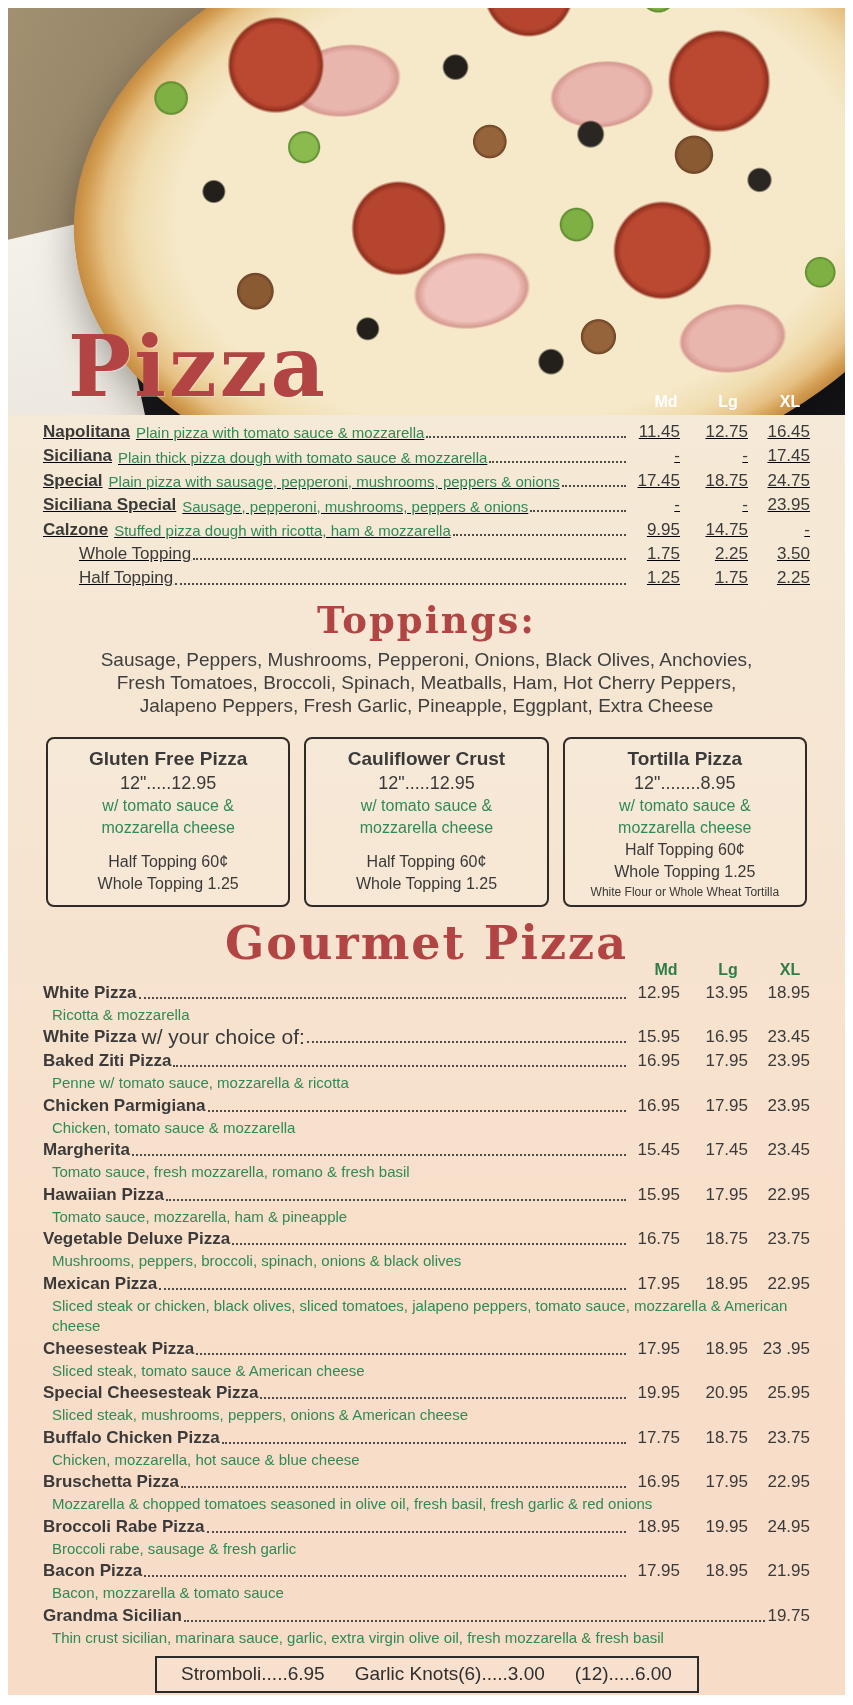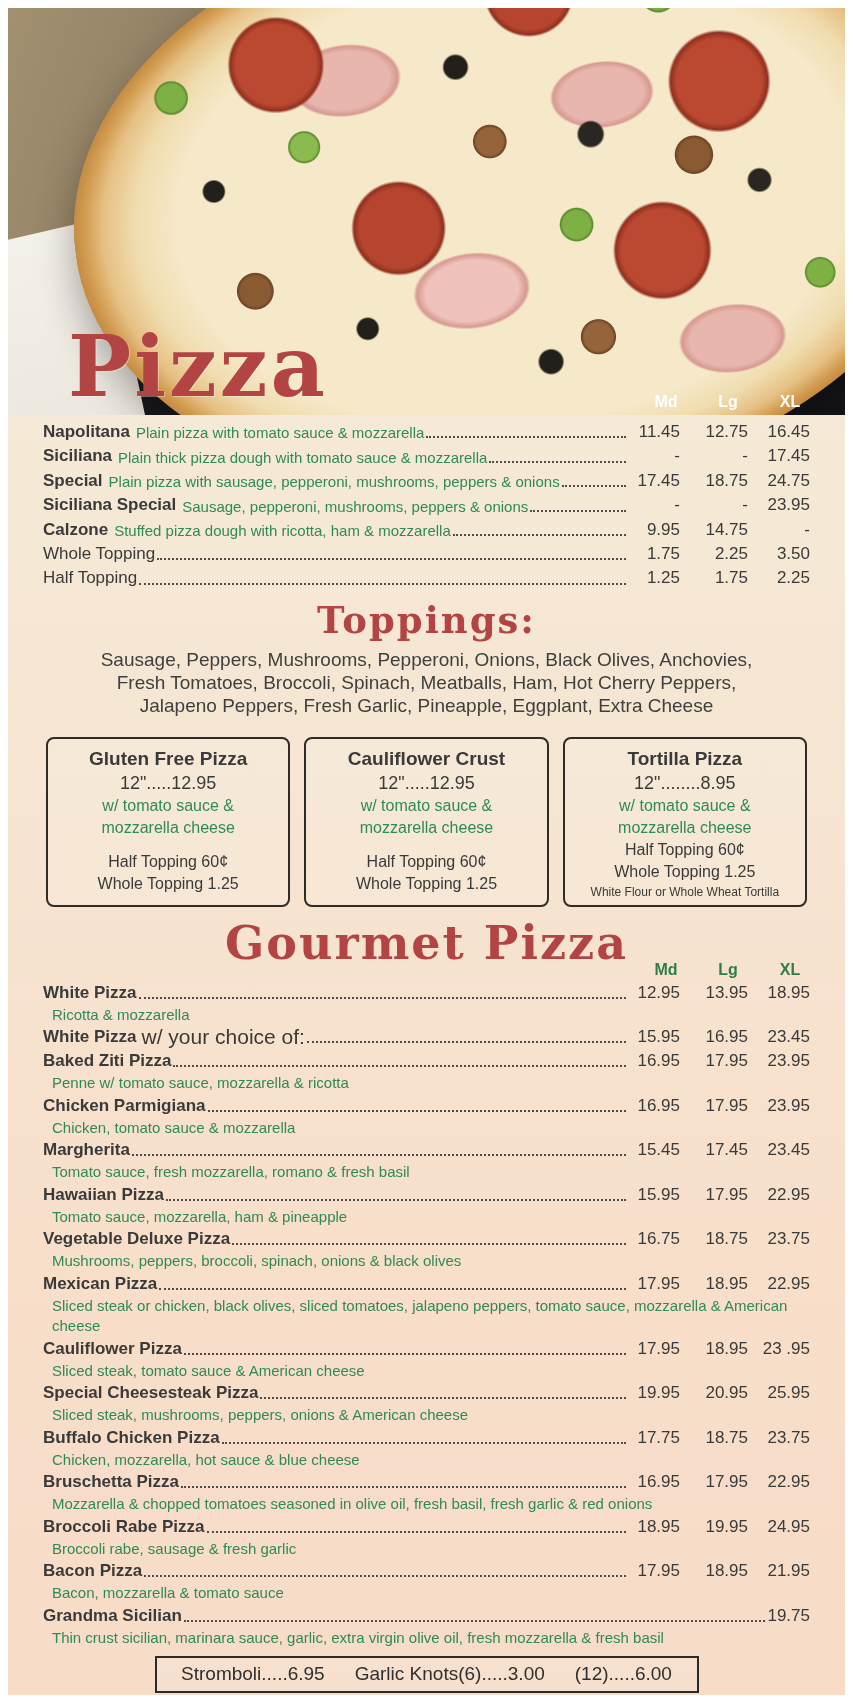--- a/index.html
+++ b/index.html
@@ -75,24 +75,24 @@
   .photo-title{
     position:absolute;left:60px;bottom:6px;
     font-family:"DejaVu Serif","Liberation Serif",serif;font-weight:bold;
     font-size:84px;line-height:1;color:#b24543;letter-spacing:3px;
     text-shadow:1px 1px 0 rgba(255,255,255,.35);
   }
   .size-band{position:absolute;right:24px;bottom:0;display:flex;align-items:flex-end;height:26px;}
   .size-band .sz{width:62px;text-align:center;color:#ffffff;font-weight:bold;font-size:16px;line-height:26px;}
 
   
-  .list1{padding-top:5px;}
+  .list1{padding-top:5px;text-decoration:underline;}
   .row{display:flex;align-items:flex-end;padding:0 35px;line-height:24.4px;color:#3a3a3a;}
   .row .nm{font-weight:bold;font-size:17px;white-space:nowrap;}
-  .row.plain .nm{font-weight:normal;}
+  .row.plain .nm{font-weight:normal;margin-left:36px;}
   .row .ds{color:#2f8a56;font-size:15px;margin-left:6px;white-space:nowrap;line-height:23px;}
   .dots{flex:1;margin:0 2px;border-bottom:2px dotted #4c4c4c;margin-bottom:6px;min-width:8px;}
   .p{font-size:17px;text-align:right;white-space:nowrap;}
   .p-md{width:52px;}
   .p-lg{width:68px;}
   .p-xl{width:62px;}
 
   
   .script-heading{
     text-align:center;font-family:"DejaVu Serif","Liberation Serif",serif;
@@ -332,21 +332,21 @@
         <span class="dots"></span>
         <span class="p p-md">17.95</span>
         <span class="p p-lg">18.95</span>
         <span class="p p-xl">22.95</span>
       </div>
       <div class="gdesc">Sliced steak or chicken, black olives, sliced tomatoes, jalapeno peppers, tomato sauce, mozzarella &amp; American cheese</div>
     </div>
 
     <div>
       <div class="row gname">
-        <span class="nm">Cauliflower Pizza</span>
+        <span class="nm">Cheesesteak Pizza</span>
         <span class="dots"></span>
         <span class="p p-md">17.95</span>
         <span class="p p-lg">18.95</span>
         <span class="p p-xl">23 .95</span>
       </div>
       <div class="gdesc">Sliced steak, tomato sauce &amp; American cheese</div>
     </div>
 
     <div>
       <div class="row gname">

